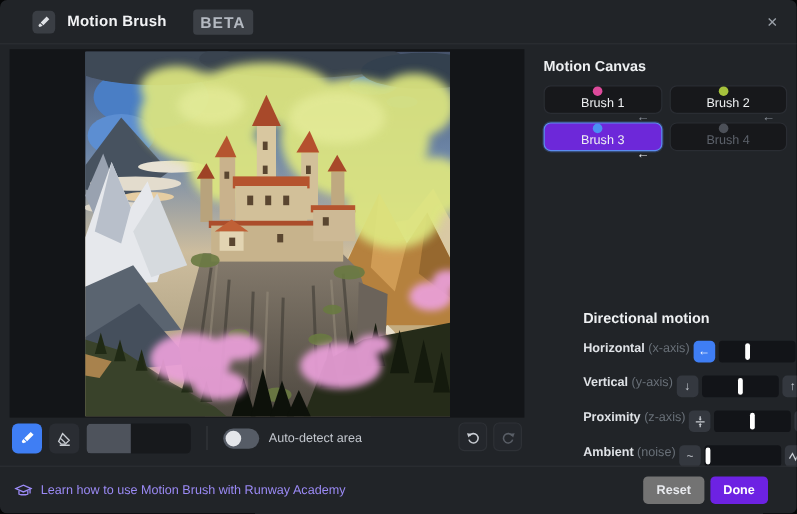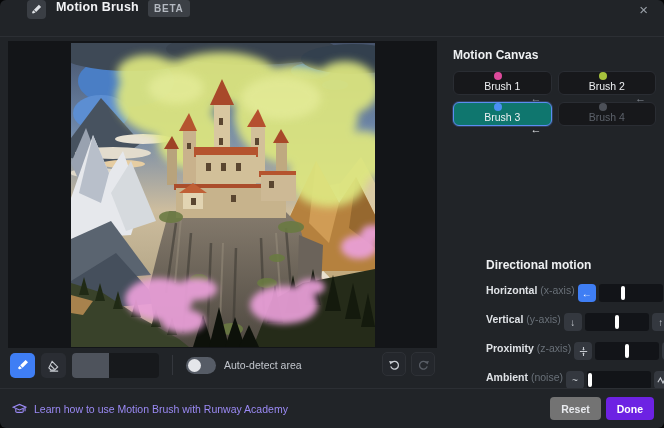--- a/index.html
+++ b/index.html
@@ -1,25 +1,25 @@
 <!DOCTYPE html>
 <html style="--accent-blue: #3f7ef4; --accent-purple: #6d22e3; --link-purple: #9b8af5; --brush1-paint: #eba0da; --brush2-paint: #dde67f;"><head>
 <meta charset="utf-8">
 <style>
   html,body{margin:0;padding:0;background:#050607;font-family:"Liberation Sans",sans-serif;
     -webkit-font-smoothing:antialiased;}
   .modal{position:relative;width:664px;height:428px;background:#212428;border-radius:6px;
     overflow:hidden;color:#e8eaee;}
   
-  .hdr{position:absolute;top:0;left:0;right:0;height:37px;display:flex;align-items:flex-start;
+  .hdr{position:absolute;top:0;left:0;right:0;height:37px;display:flex;align-items:center;
     padding:0 12px 0 27px;box-sizing:border-box;border-bottom:1px solid #2c2f34;}
   .hdr-icon{width:19px;height:19px;border-radius:4px;background:#3a3e44;display:flex;
     align-items:center;justify-content:center;color:#dfe2e6;flex:0 0 auto;}
   .hdr-title{margin-left:10px;font-size:12.5px;font-weight:bold;color:#f2f3f5;letter-spacing:.2px;}
-  .beta{margin-left:9px;font-size:10px;font-weight:bold;letter-spacing:.8px;color:#b4b9c1;
+  .beta{margin-left:22px;font-size:13px;font-weight:bold;letter-spacing:.8px;color:#b4b9c1;
     background:#3c4046;border-radius:3px;padding:3px 6px;}
   .close{margin-left:auto;color:#9aa0a8;font-size:15px;line-height:1;cursor:default;padding:2px 4px;}
   
   .canvas{position:absolute;left:8px;top:41px;width:429px;height:307px;background:#131518;
     display:flex;align-items:center;justify-content:center;overflow:hidden;}
   .canvas svg{display:block;}
   
   .tbar{position:absolute;left:10px;top:352px;width:427px;height:26px;display:flex;align-items:center;}
   .tool-btn{width:25px;height:25px;border-radius:5px;display:flex;align-items:center;
     justify-content:center;flex:0 0 auto;}
@@ -38,40 +38,40 @@
   .hist-btn.undo{color:#c9cdd3;}
   .hist-btn.redo{color:#595e66;}
   
   .panel{position:absolute;left:453px;top:40px;width:203px;}
   .sec-title{font-size:12px;font-weight:bold;color:#eef0f2;margin:8px 0 0 0;line-height:15px;}
   .brush-grid{display:grid;grid-template-columns:1fr 1fr;gap:7px 6px;margin-top:8px;}
   .brush-btn{height:24px;border-radius:6px;background:#17181b;border:1px solid #2a2d33;
     display:flex;align-items:center;padding:0 9px;box-sizing:border-box;font-size:10.5px;color:#eef0f2;flex-direction:column;}
   .brush-btn .dot{width:8px;height:8px;border-radius:50%;margin-right:8px;flex:0 0 auto;}
   .brush-btn .arr{margin-left:auto;color:#8a8f98;font-size:11px;}
-  .brush-btn.selected{border:1px solid #5c8cf0;background:#0f766e;box-shadow:0 0 0 1px rgba(92,140,240,.25);}
+  .brush-btn.selected{border:1px solid #5c8cf0;background:#6d28d9;box-shadow:0 0 0 1px rgba(92,140,240,.25);}
   .brush-btn.selected .arr{color:#e8eaee;}
   .brush-btn.empty{color:#5c616a;}
   
   .dir{position:absolute;left:0;top:210px;width:203px;margin-left:33px;}
   .dir-row{display:flex;height:18px;margin-top:11px;}
   .dir-label{flex:1 1 auto;font-size:10.5px;color:#dfe2e6;font-weight:bold;white-space:nowrap;}
   .dir-label .axis{color:#697078;font-weight:normal;}
   .dir-btn{width:18px;height:18px;border-radius:4px;background:#34383f;color:#c8ccd2;display:flex;
     align-items:center;justify-content:center;font-size:10px;flex:0 0 auto;margin-left:3px;}
   .dir-btn.active{background:var(--accent-blue,#3f7ef4);color:#fff;}
   .track{width:64px;height:18px;border-radius:3px;background:#121418;position:relative;
     flex:0 0 auto;margin-left:3px;overflow:hidden;}
   .handle{position:absolute;top:2px;width:4px;height:14px;border-radius:2px;background:#fff;
     transform:translateX(-50%);}
   .val{width:24px;height:18px;border-radius:4px;background:#2d3036;color:#c8ccd2;font-size:9px;
     display:flex;align-items:center;justify-content:center;flex:0 0 auto;margin-left:3px;}
   
   .ftr{position:absolute;left:0;right:0;bottom:0;height:40px;border-top:1px solid #2c2f34;
-    display:flex;align-items:center;padding:0 10px 0 12px;box-sizing:border-box;}
+    display:flex;align-items:center;padding:0 24px 0 12px;box-sizing:border-box;}
   .learn{display:flex;align-items:center;color:var(--link-purple,#9b8af5);font-size:10.5px;}
   .learn .cap{margin-right:7px;display:flex;}
   .btn{height:23px;border-radius:4px;font-size:10.5px;font-weight:bold;display:flex;
     align-items:center;justify-content:center;padding:0 11px;}
   .btn.reset{background:#737373;color:#e8eaee;margin-left:auto;}
   .btn.done{background:var(--accent-purple,#6d22e3);color:#fff;margin-left:5px;}
 </style>
 </head>
 <body>
 

